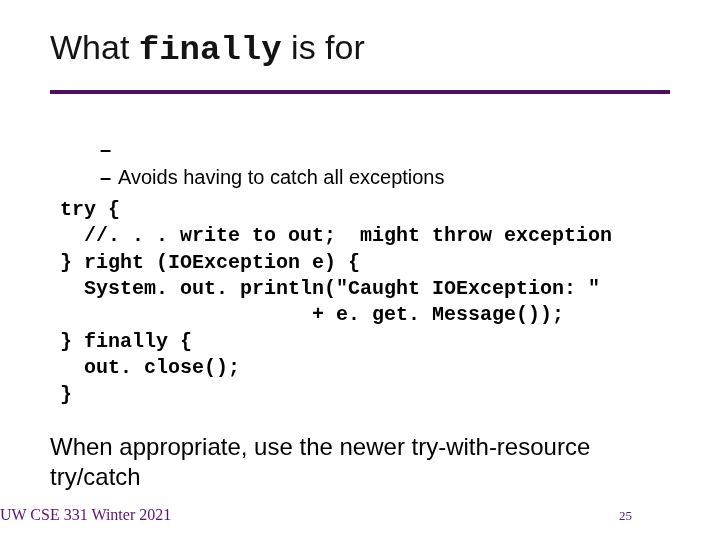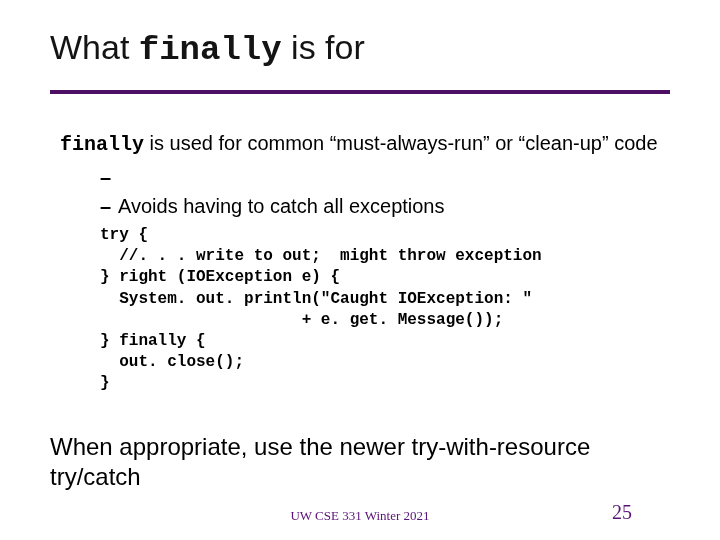--- a/index.html
+++ b/index.html
@@ -57,69 +57,64 @@
   .bullet {
     display: flex;
     margin: 2px 0;
   }
   .bullet .dash {
     font-weight: bold;
     width: 18px;
     flex: 0 0 18px;
   }
   .codeblock {
-    margin-left: 40px;
     font-family: "Courier New", Courier, monospace;
     font-weight: bold;
-    font-size: 16px;
+    font-size: 20px;
     line-height: 1.32;
     white-space: pre;
   }
   .closing {
     position: absolute;
     left: 50px;
     top: 432px;
     width: 630px;
     font-size: 24px;
     line-height: 1.25;
   }
   .footer-center {
     position: absolute;
     bottom: 16px;
     left: 0;
     width: 720px;
-    text-align: center;
     font-family: "Times New Roman", Times, serif;
-    font-size: 13px;
+    font-size: 16px;
     color: #5a1278;
   }
   .footer-right {
     position: absolute;
     bottom: 16px;
     right: 36px;
     font-family: "Times New Roman", Times, serif;
-    font-size: 20px;
+    font-size: 13px;
     color: #5a1278;
   }
 </style>
 </head>
 <body>
 
 <div class="slide">
 
   <div class="title">
     <span>What </span><span class="mono">finally</span><span> is for</span>
   </div>
 
   <div class="rule"></div>
 
   <div class="body">
-    <div>
-      <span class="mono">finally</span><span> is used for common “must-always-run” or “clean-up” code</span>
-    </div>
 
     <div class="bullets">
       <div class="bullet">
         <span class="dash">–</span>
       </div>
       <div class="bullet">
         <span class="dash">–</span>
         <span>Avoids having to catch all exceptions</span>
       </div>
     </div>

